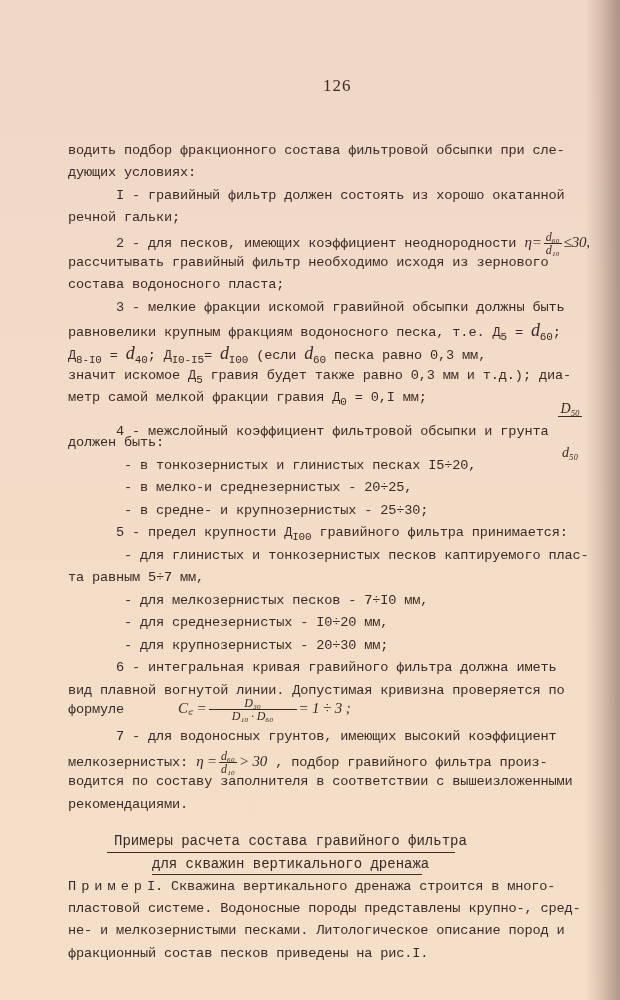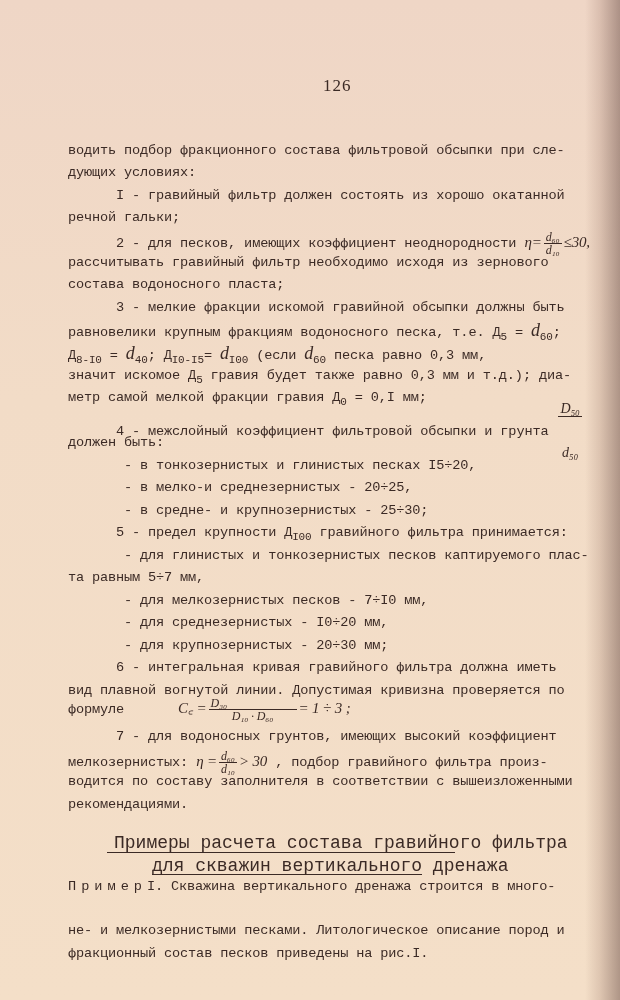--- a/index.html
+++ b/index.html
@@ -12,21 +12,21 @@
   .pnum{position:absolute;left:323px;top:76px;font-size:17px;font-family:"Liberation Serif",serif;letter-spacing:1px;}
   .ln{position:absolute;left:68px;white-space:nowrap;font-size:13.6px;letter-spacing:-0.15px;line-height:18px;}
   .ind{left:116px;}
   .ind2{left:124px;}
   .hw{font-family:"Liberation Serif",serif;font-style:italic;font-size:18px;}
   .sub{font-size:11px;vertical-align:-4px;}
   .frac{display:inline-flex;flex-direction:column;align-items:center;vertical-align:middle;font-family:"Liberation Serif",serif;font-style:italic;font-size:12px;line-height:12px;margin:0 2px;}
   .frac .num{border-bottom:1px solid #3b2a25;padding:0 2px;}
   .frac.big{font-size:14px;line-height:14px;gap:29px;}
   .ital{font-family:"Liberation Serif",serif;font-style:italic;font-size:15px;}
-  .head{position:absolute;white-space:nowrap;font-size:18px;}
+  .head{position:absolute;white-space:nowrap;font-size:14px;}
   .uline{position:absolute;height:1px;background:#3b2a25;}
   .spaced{letter-spacing:5px;}
 </style>
 </head>
 <body>
 
 <div class="page">
 
   <div class="pnum">126</div>
 
@@ -76,21 +76,21 @@
   <div class="ln ind2" style="top:547px">- для глинистых и тонкозернистых песков каптируемого плас-</div>
   <div class="ln" style="top:569px">та равным 5÷7 мм,</div>
   <div class="ln ind2" style="top:592px">- для мелкозернистых песков - 7÷I0 мм,</div>
   <div class="ln ind2" style="top:614px">- для среднезернистых -  I0÷20 мм,</div>
   <div class="ln ind2" style="top:637px">- для крупнозернистых -  20÷30 мм;</div>
 
   <div class="ln ind" style="top:659px">6 - интегральная кривая гравийного фильтра должна иметь</div>
   <div class="ln" style="top:682px">вид плавной вогнутой линии. Допустимая кривизна проверяется по</div>
   <div class="ln" style="top:688px;line-height:40px">
     <span>формуле</span><span style="display:inline-block;width:54px"></span><span class="ital">C꜀ =</span><span class="frac" style="min-width:84px">
-        <span class="num" style="width:84px;">D₃₀</span>
+        <span class="num" style="width:84px;text-align:center">D₃₀</span>
         <span>D₁₀ · D₆₀</span>
       </span><span class="ital">= 1 ÷ 3 ;</span>
   </div>
 
   <div class="ln ind" style="top:728px">7 - для водоносных грунтов, имеющих высокий коэффициент</div>
   <div class="ln" style="top:741px;line-height:40px">
     <span>мелкозернистых: </span><span class="ital">η =</span><span class="frac">
         <span class="num">d₆₀</span>
         <span>d₁₀</span>
       </span><span class="ital">&gt; 30</span><span>  , подбор гравийного фильтра произ-</span>
@@ -99,16 +99,17 @@
   <div class="ln" style="top:796px">рекомендациями.</div>
 
   <div class="head" style="left:114px;top:833px">Примеры расчета состава гравийного фильтра</div>
   <div class="uline" style="left:107px;top:852px;width:348px"></div>
   <div class="head" style="left:152px;top:856px">для скважин вертикального дренажа</div>
   <div class="uline" style="left:152px;top:874px;width:270px"></div>
 
   <div class="ln" style="top:878px">
     <span class="spaced">Пример</span><span>I.</span><span> Скважина вертикального дренажа строится в много-</span>
   </div>
+  <div class="ln" style="top:900px">пластовой системе. Водоносные породы представлены крупно-, сред-</div>
   <div class="ln" style="top:922px">не- и мелкозернистыми песками. Литологическое описание пород и</div>
   <div class="ln" style="top:945px">фракционный состав песков приведены на рис.I.</div>
 
 </div>
 
 </body></html>

